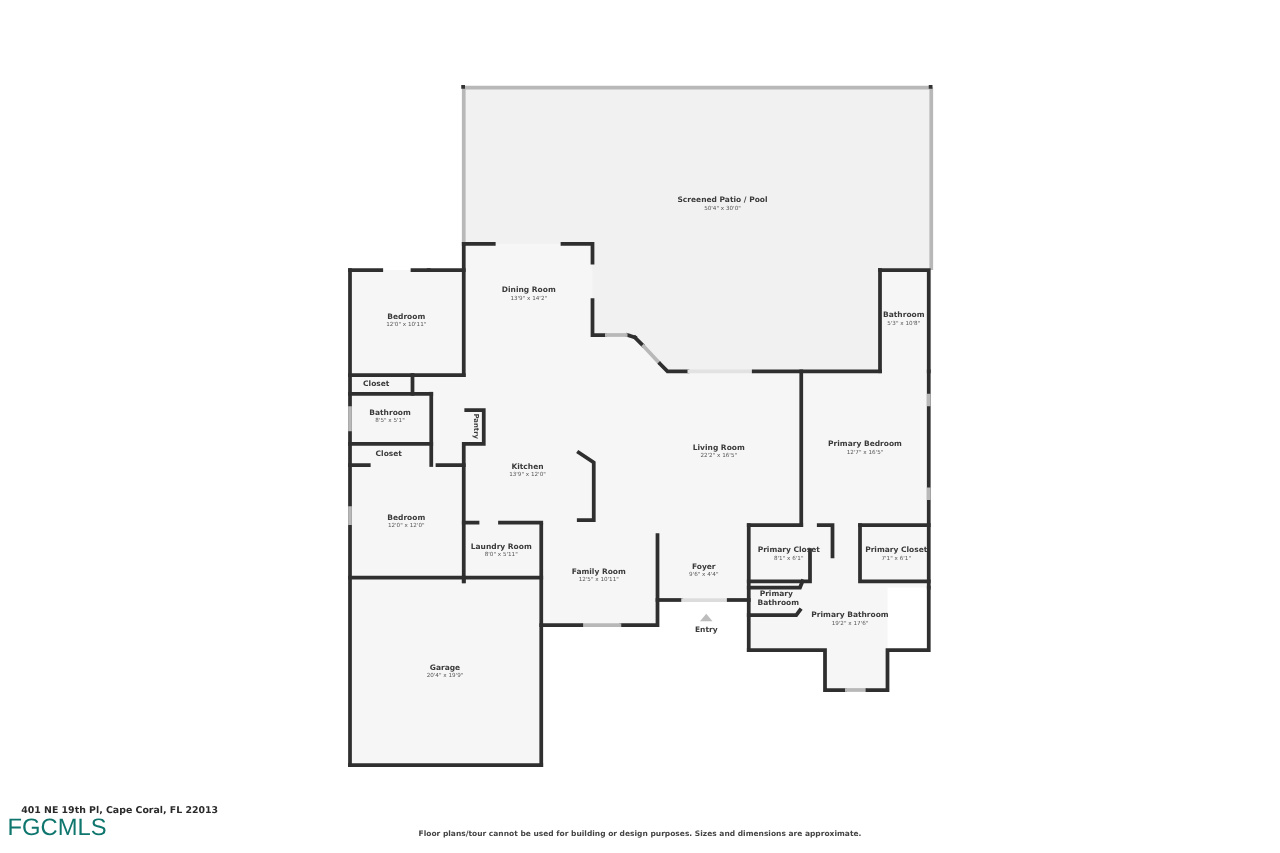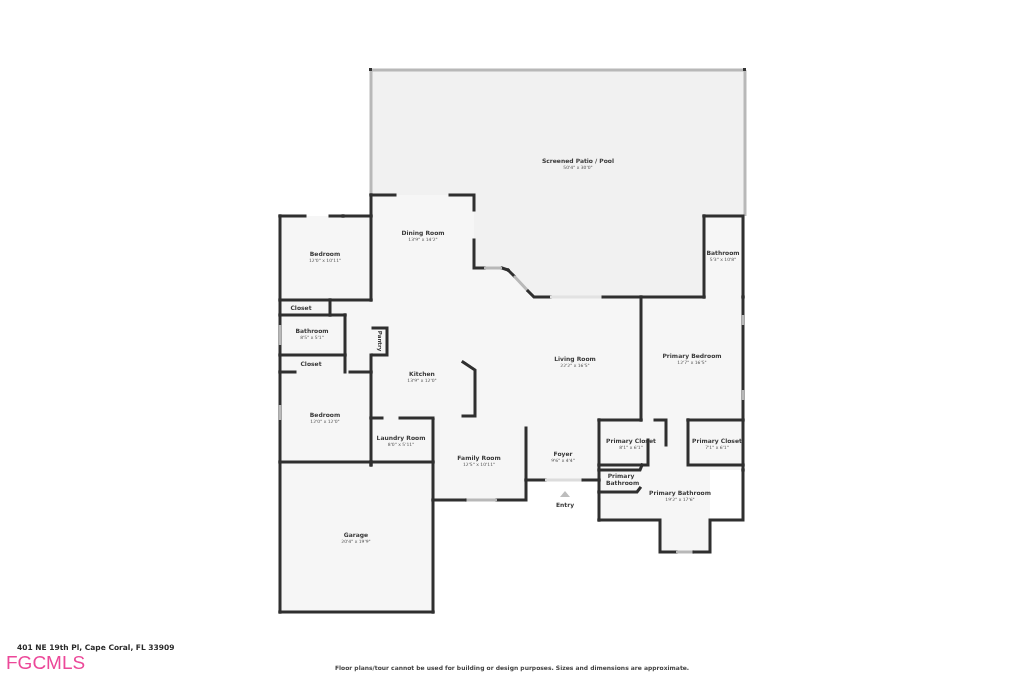--- a/index.html
+++ b/index.html
@@ -8,21 +8,21 @@
   .wall { stroke: #2f2f2f; stroke-width: 3; fill: none; stroke-linecap: square; }
   .win { stroke: #b8b8b8; stroke-width: 3; fill: none; }
   .floor { fill: #f6f6f6; }
   .patio { fill: #f1f1f1; }
   .rlabel { position: absolute; transform: translate(-50%, -50%); text-align: center; color: #3a3a3a; white-space: nowrap; line-height: 1.15; }
   .rname { font-size: 6px; font-weight: bold; display: block; }
   .rdim { font-size: 4.5px; display: block; color: #555; }
   .pantry { position: absolute; left: 373px; top: 330px; width: 14px; height: 22px; }
   .pantry span { position: absolute; left: 50%; top: 50%; transform: translate(-50%,-50%) rotate(90deg); font-size: 5.5px; font-weight: bold; color: #3a3a3a; white-space: nowrap; }
   #address { position: absolute; left: 17px; top: 643px; font-size: 7.5px; font-weight: bold; color: #2a2a2a; font-family: "DejaVu Sans", sans-serif; }
-  #logo { position: absolute; left: 6px; top: 652px; font-size: 19px; color: #ec4899; letter-spacing: 0px; font-family: "Liberation Sans", sans-serif; }
+  #logo { position: absolute; left: 6px; top: 652px; font-size: 19px; color: #0f766e; letter-spacing: 0px; font-family: "Liberation Sans", sans-serif; }
   #disclaimer { position: absolute; left: 512px; top: 664px; transform: translateX(-50%); font-size: 6px; font-weight: bold; color: #444; white-space: nowrap; }
   #entry-arrow { position: absolute; left: 560px; top: 491px; width: 0; height: 0; border-left: 5px solid transparent; border-right: 5px solid transparent; border-bottom: 6px solid #bdbdbd; }
 </style>
 </head>
 <body>
 
 <svg id="plan" viewBox="0 0 1024 682" xmlns="http://www.w3.org/2000/svg">
 
   <rect class="patio" x="371" y="70" width="374" height="228"></rect>
 
@@ -178,15 +178,15 @@
 </div>
 <div class="rlabel" style="left:680px; top:496px;">
   <span class="rname">Primary Bathroom</span>
   <span class="rdim">19'2" x 17'6"</span>
 </div>
 <div class="rlabel" style="left:356px; top:538px;">
   <span class="rname">Garage</span>
   <span class="rdim">20'4" x 19'9"</span>
 </div>
 
-<div id="address">401 NE 19th Pl, Cape Coral, FL 33909</div>
+<div id="address">401 NE 19th Pl, Cape Coral, FL 22013</div>
 <div id="logo">FGCMLS</div>
 <div id="disclaimer">Floor plans/tour cannot be used for building or design purposes. Sizes and dimensions are approximate.</div>
 
 </body></html>

